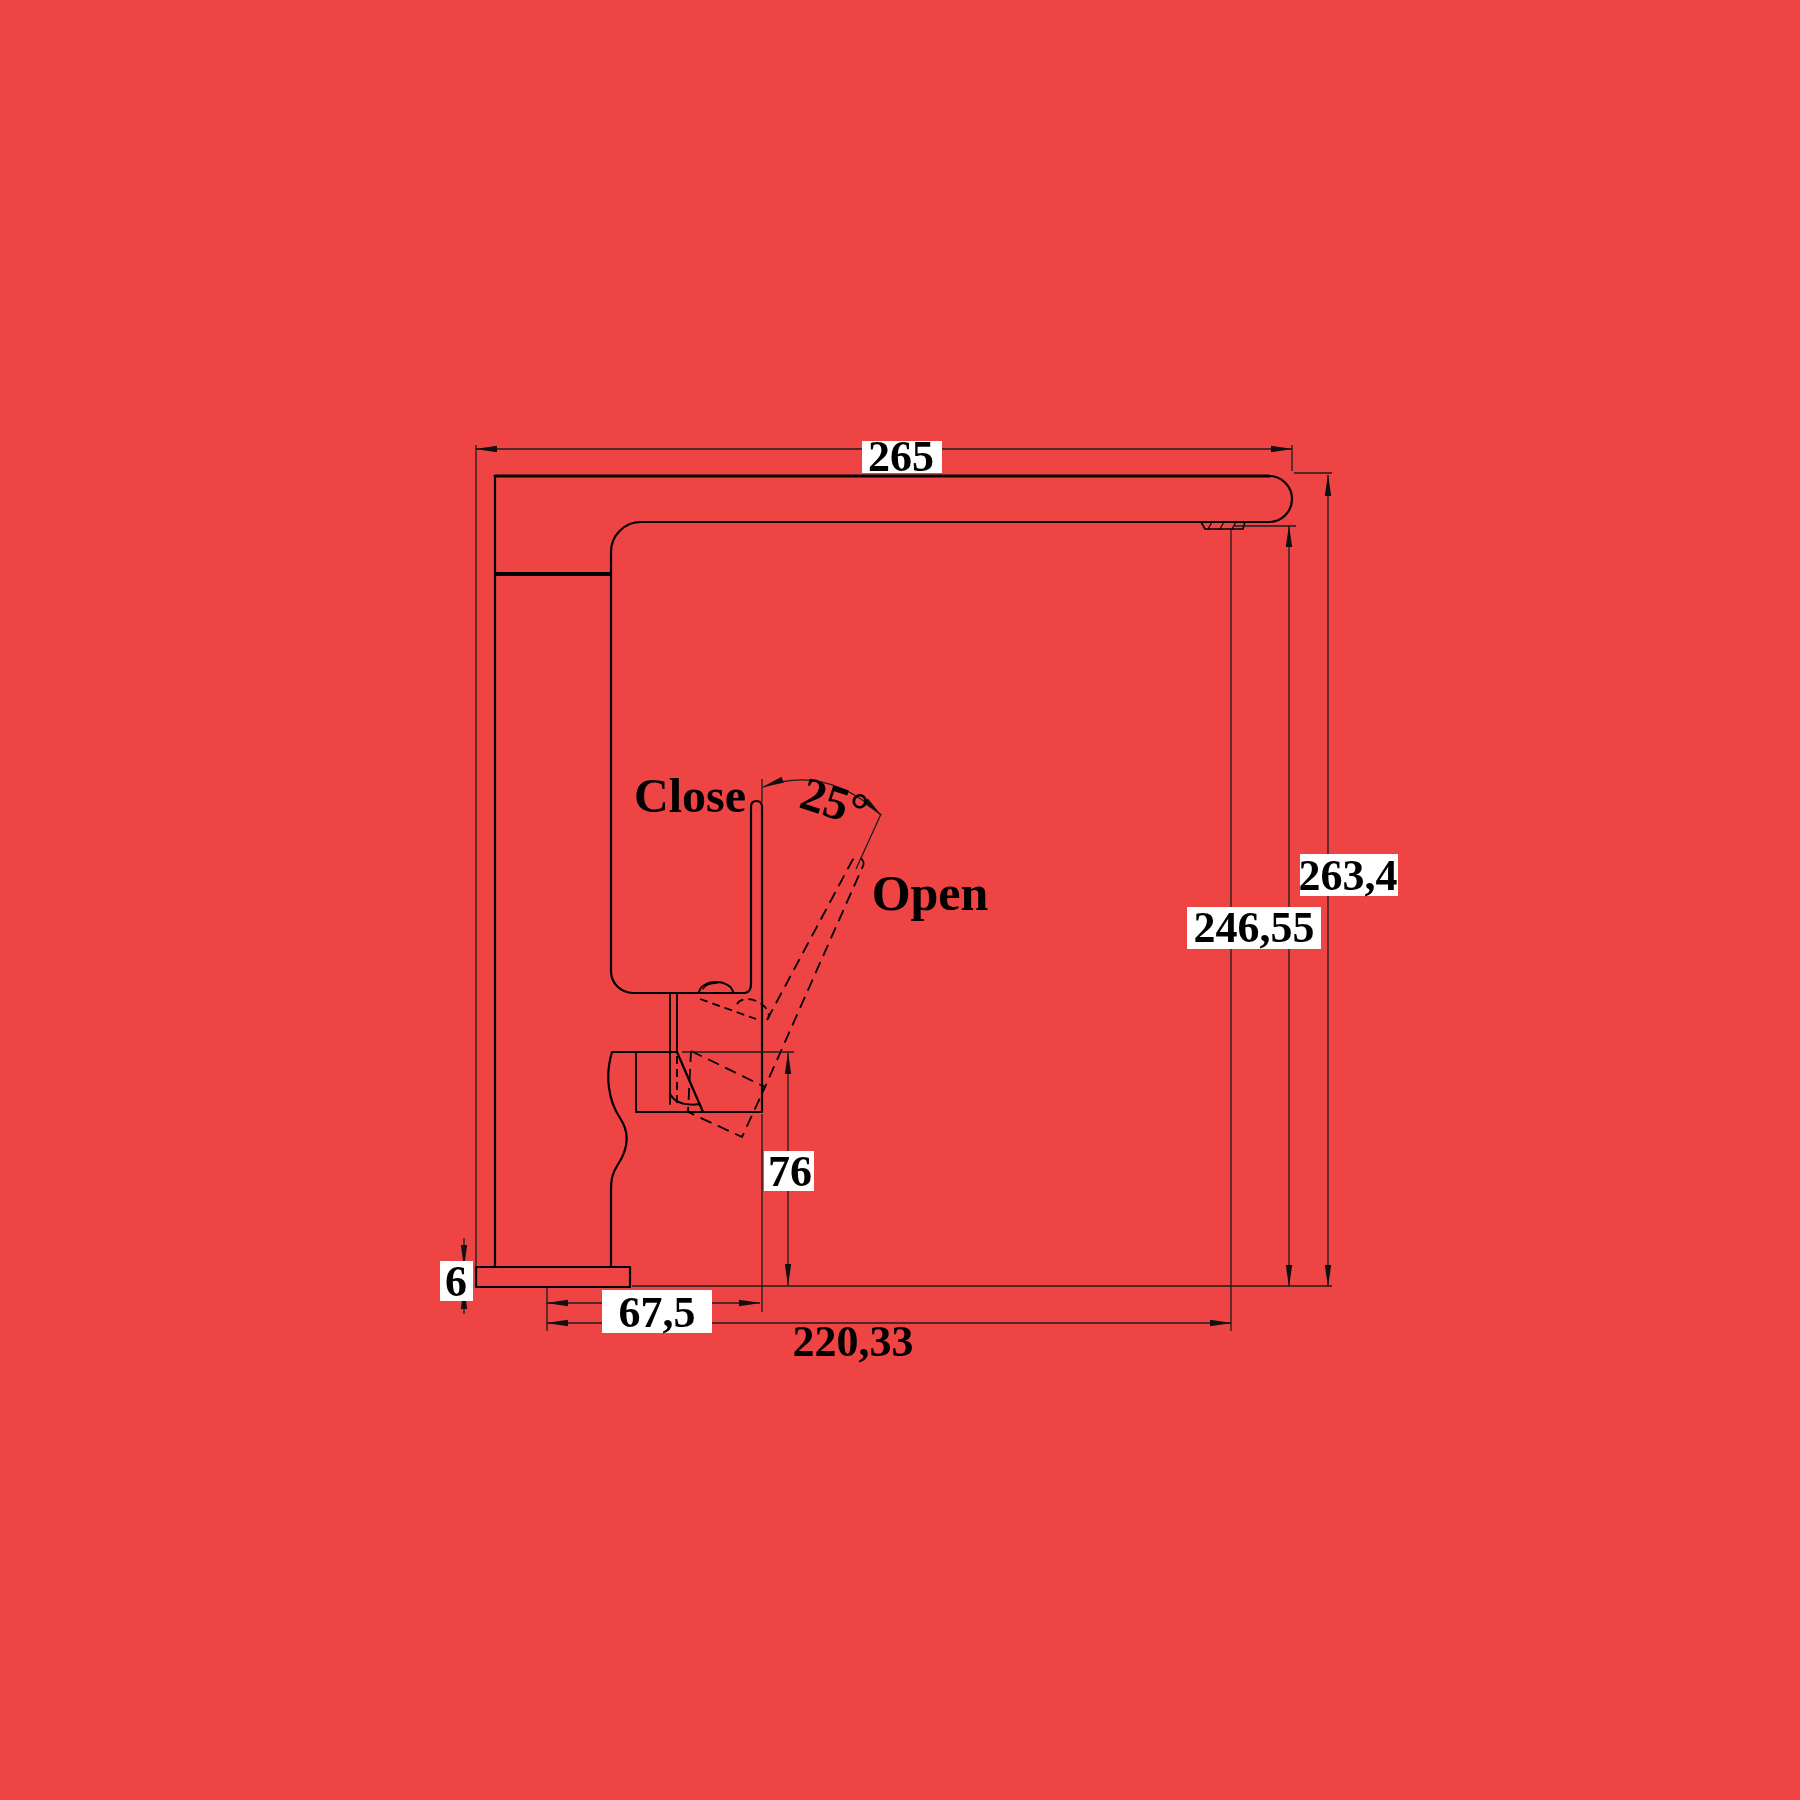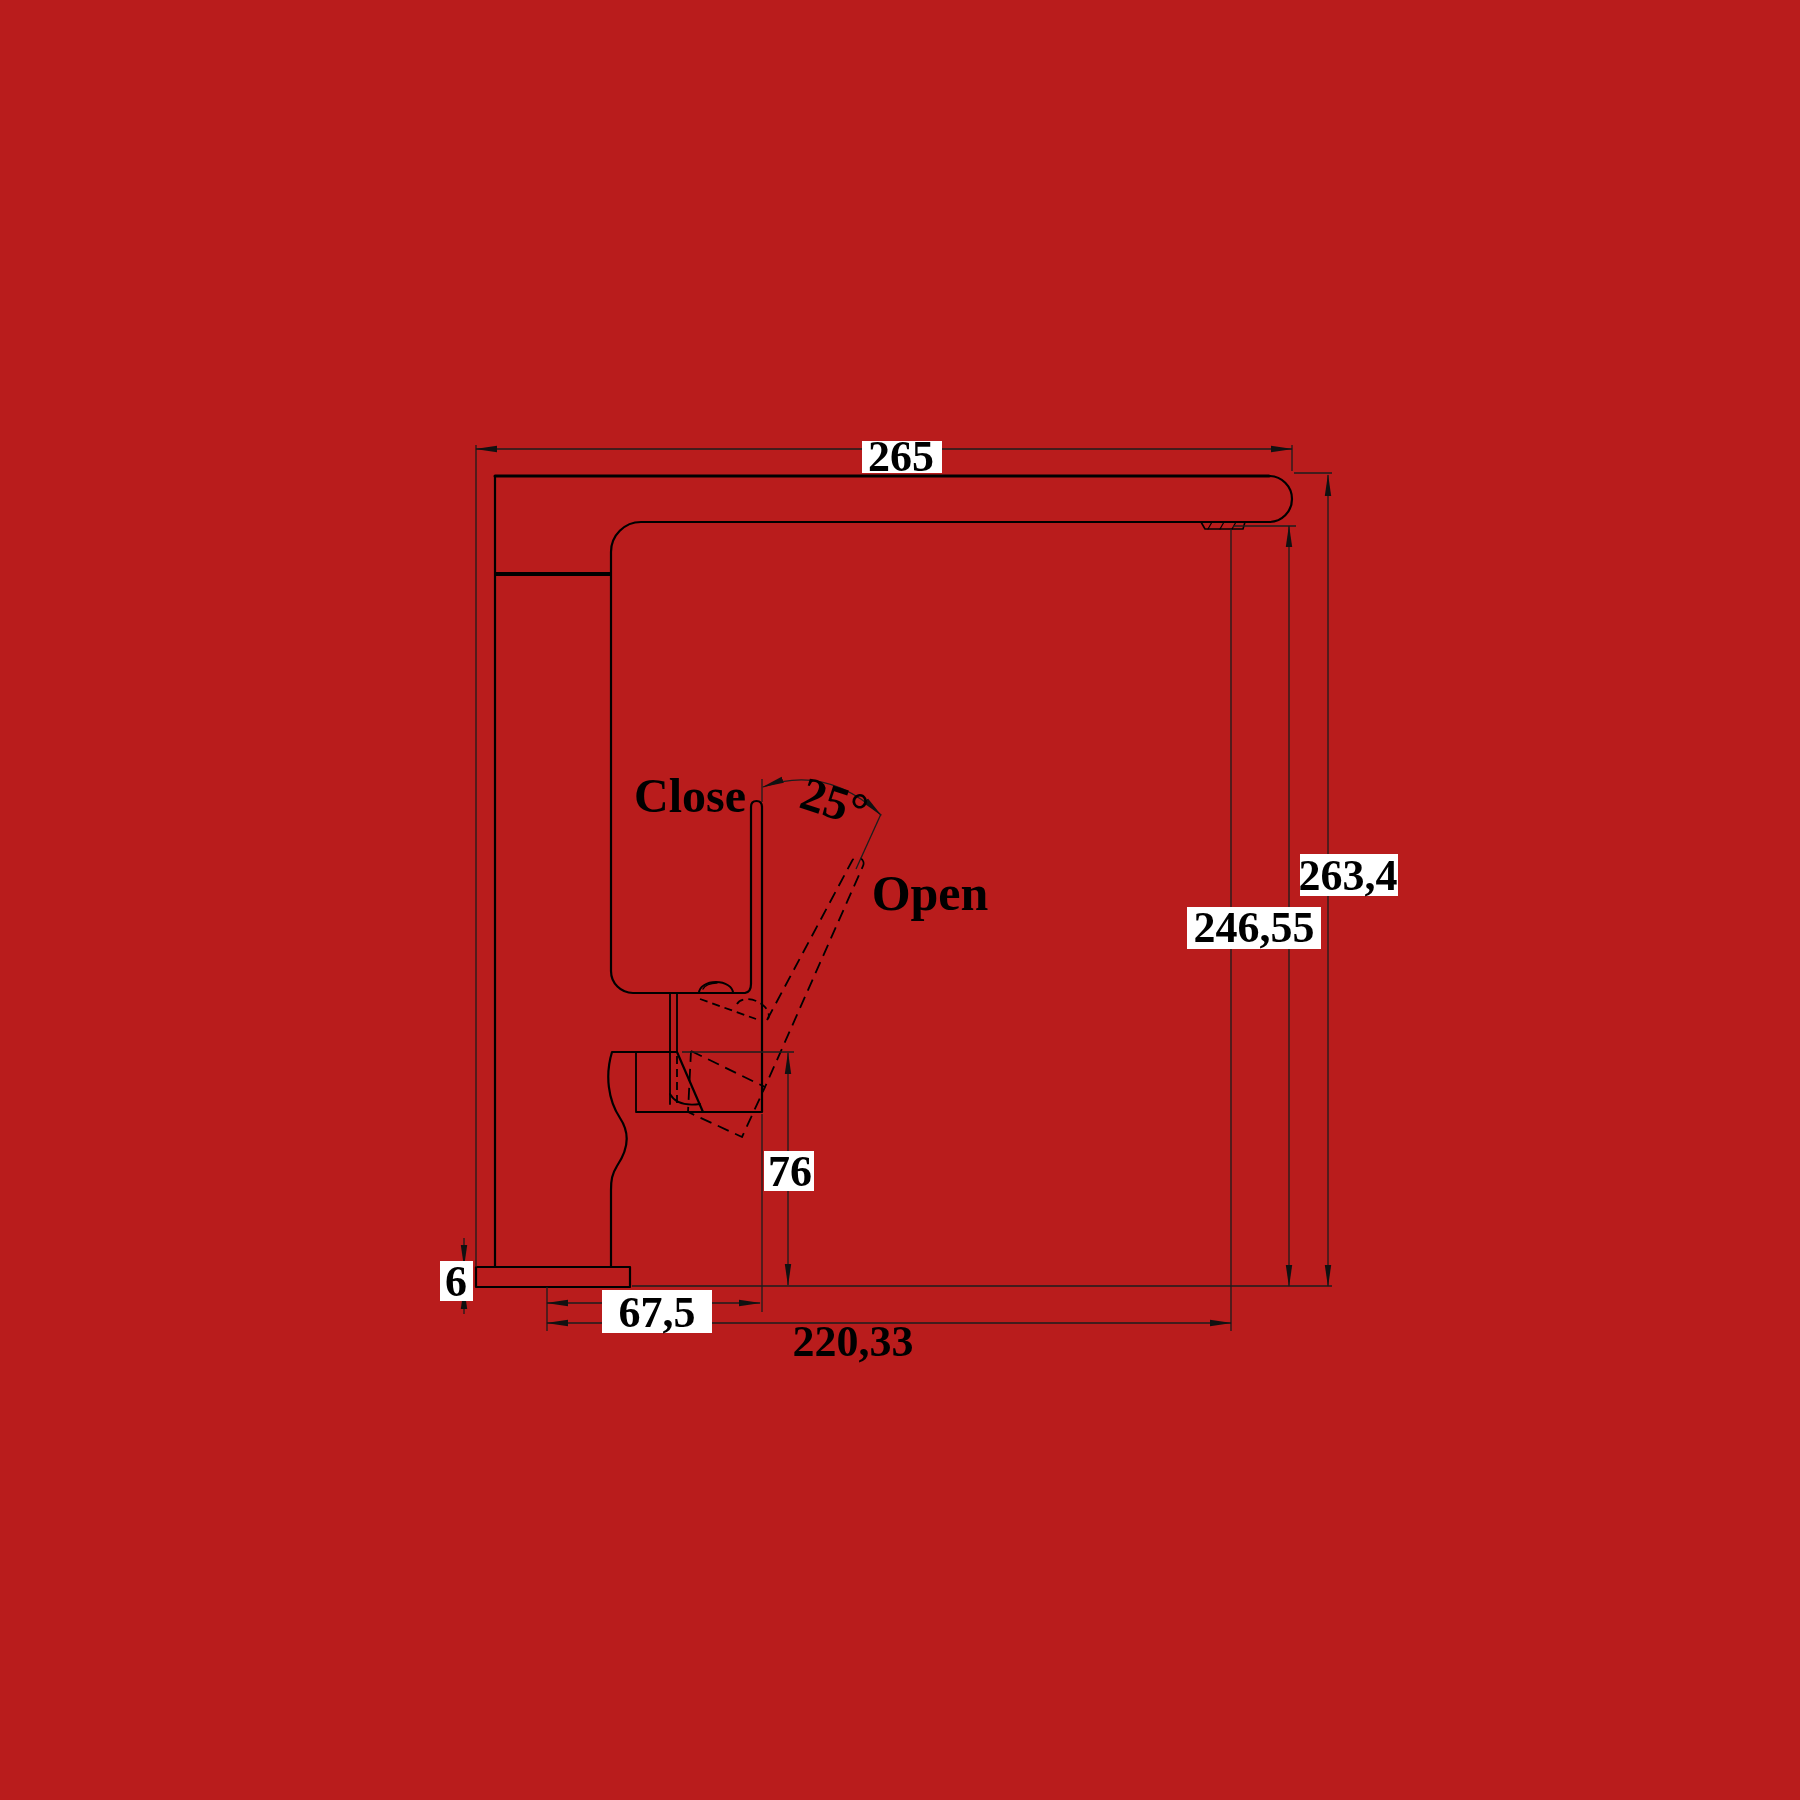--- a/index.html
+++ b/index.html
@@ -1,16 +1,16 @@
 <!DOCTYPE html>
 <html><head>
 <meta charset="utf-8">
 <style>
   html,body{margin:0;padding:0;background:#ffffff;}
-  .canvas{position:relative;width:1800px;height:1800px;background:#b91c1c;overflow:hidden;}
+  .canvas{position:relative;width:1800px;height:1800px;background:#ef4444;overflow:hidden;}
   svg{position:absolute;left:0;top:0;}
   .outline{stroke:#000;fill:none;stroke-width:2.2;stroke-linecap:round;stroke-linejoin:round;}
   .outline-thick{stroke:#000;fill:none;stroke-width:4;stroke-linecap:butt;}
   .dashed{stroke:#000;fill:none;stroke-width:1.8;stroke-dasharray:12 7;stroke-linecap:butt;stroke-linejoin:round;}
   .dashed-sm{stroke:#000;fill:none;stroke-width:1.8;stroke-dasharray:8 5;}
   .dim{stroke:#1c1c1c;fill:none;stroke-width:1.3;}
   .mask{fill:#ffffff;stroke:none;}
   .dimtext{font-family:"Liberation Serif","DejaVu Serif",serif;font-weight:bold;fill:#000;font-size:44px;text-anchor:middle;}
   .nametext{font-family:"Liberation Serif","DejaVu Serif",serif;font-weight:bold;fill:#000;text-anchor:middle;}
 </style>

